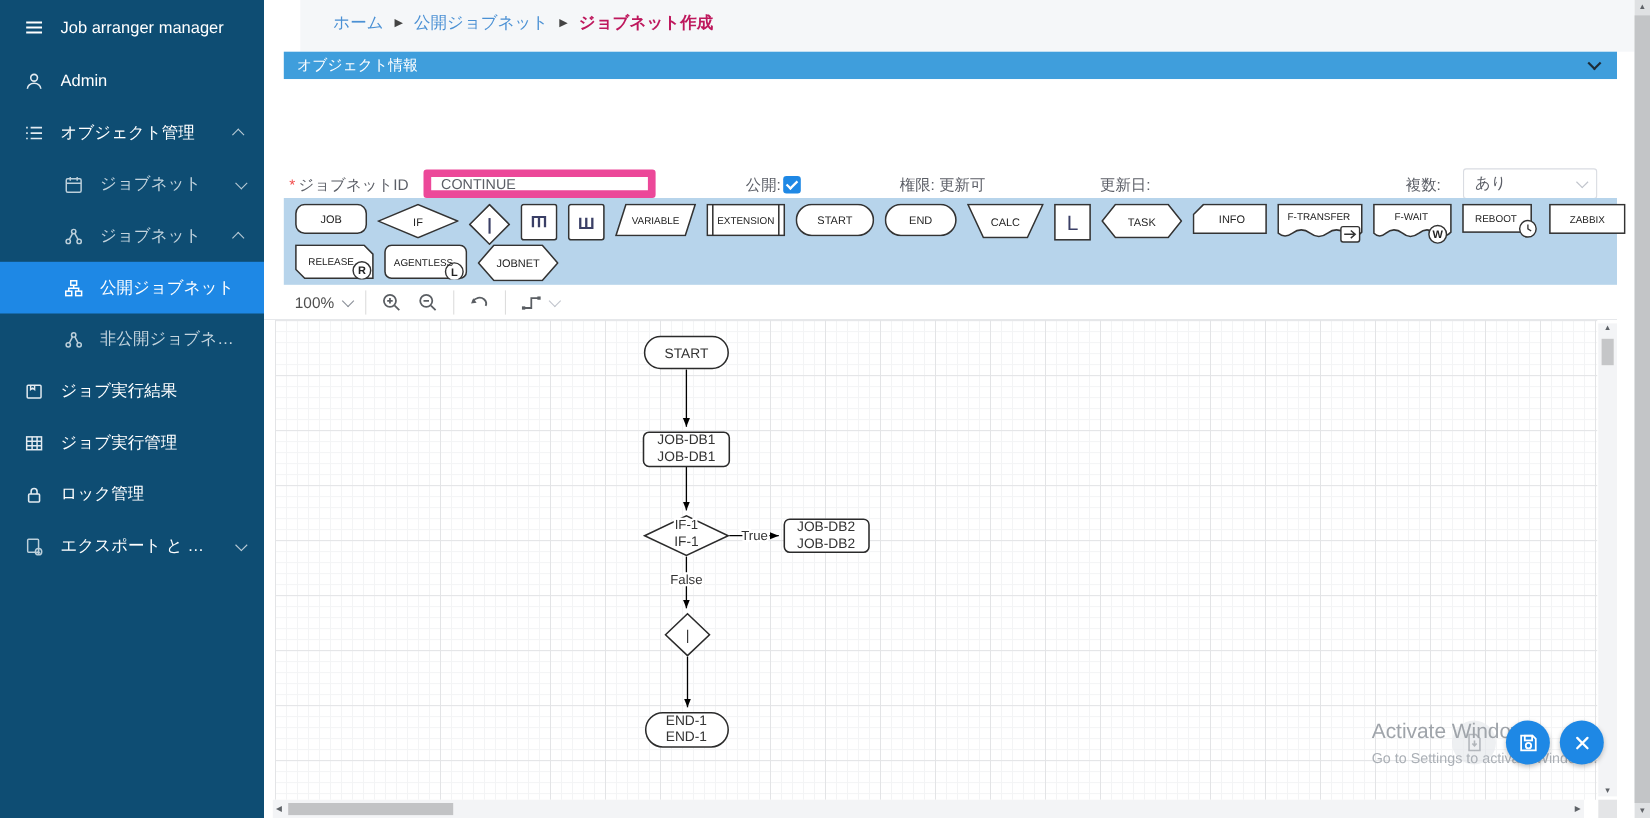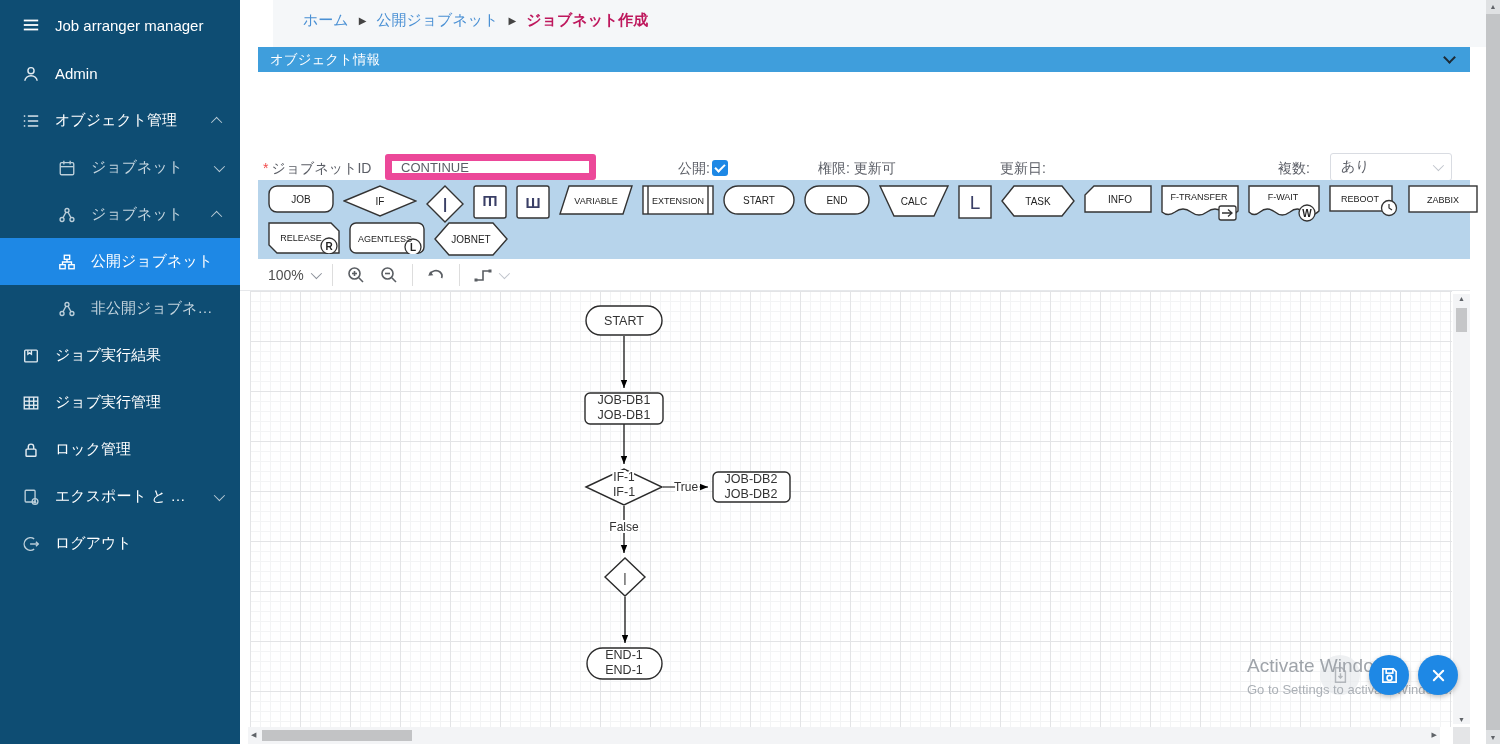--- a/index.html
+++ b/index.html
@@ -230,30 +230,20 @@
       <svg class="icon18" viewBox="0 0 20 20">
         <g stroke="#bccfda" stroke-width="1.5" fill="none">
             <rect x="3.5" y="2.5" width="11" height="13" rx="1"></rect>
             <circle cx="14.5" cy="15" r="3.2"></circle>
             <path d="M14.5,13.5 v3 M13.2,15.3 l1.3,1.4 1.3-1.4"></path>
           </g>
         </svg>
       <span class="lbl">エクスポート と インポ...</span>
       <span class="chev down"></span>
     </div>
-    <div class="side-row">
-      <svg class="icon18" viewBox="0 0 20 20">
-        <g stroke="#bccfda" stroke-width="1.6" fill="none">
-            <path d="M13.5,4.3 a7,7 0 1 0 0,11.4"></path>
-            <line x1="9" y1="10" x2="18" y2="10"></line>
-            <path d="M15.5,7.5 L18,10 l-2.5,2.5"></path>
-          </g>
-        </svg>
-      <span class="lbl">ログアウト</span>
-    </div>
   </div>
 
   <div class="main">
 
     <div class="topbar">
       <div class="crumbs">
         <span class="crumb-link">ホーム</span>
         <span class="crumb-sep">▶</span>
         <span class="crumb-link">公開ジョブネット</span>
         <span class="crumb-sep">▶</span>

